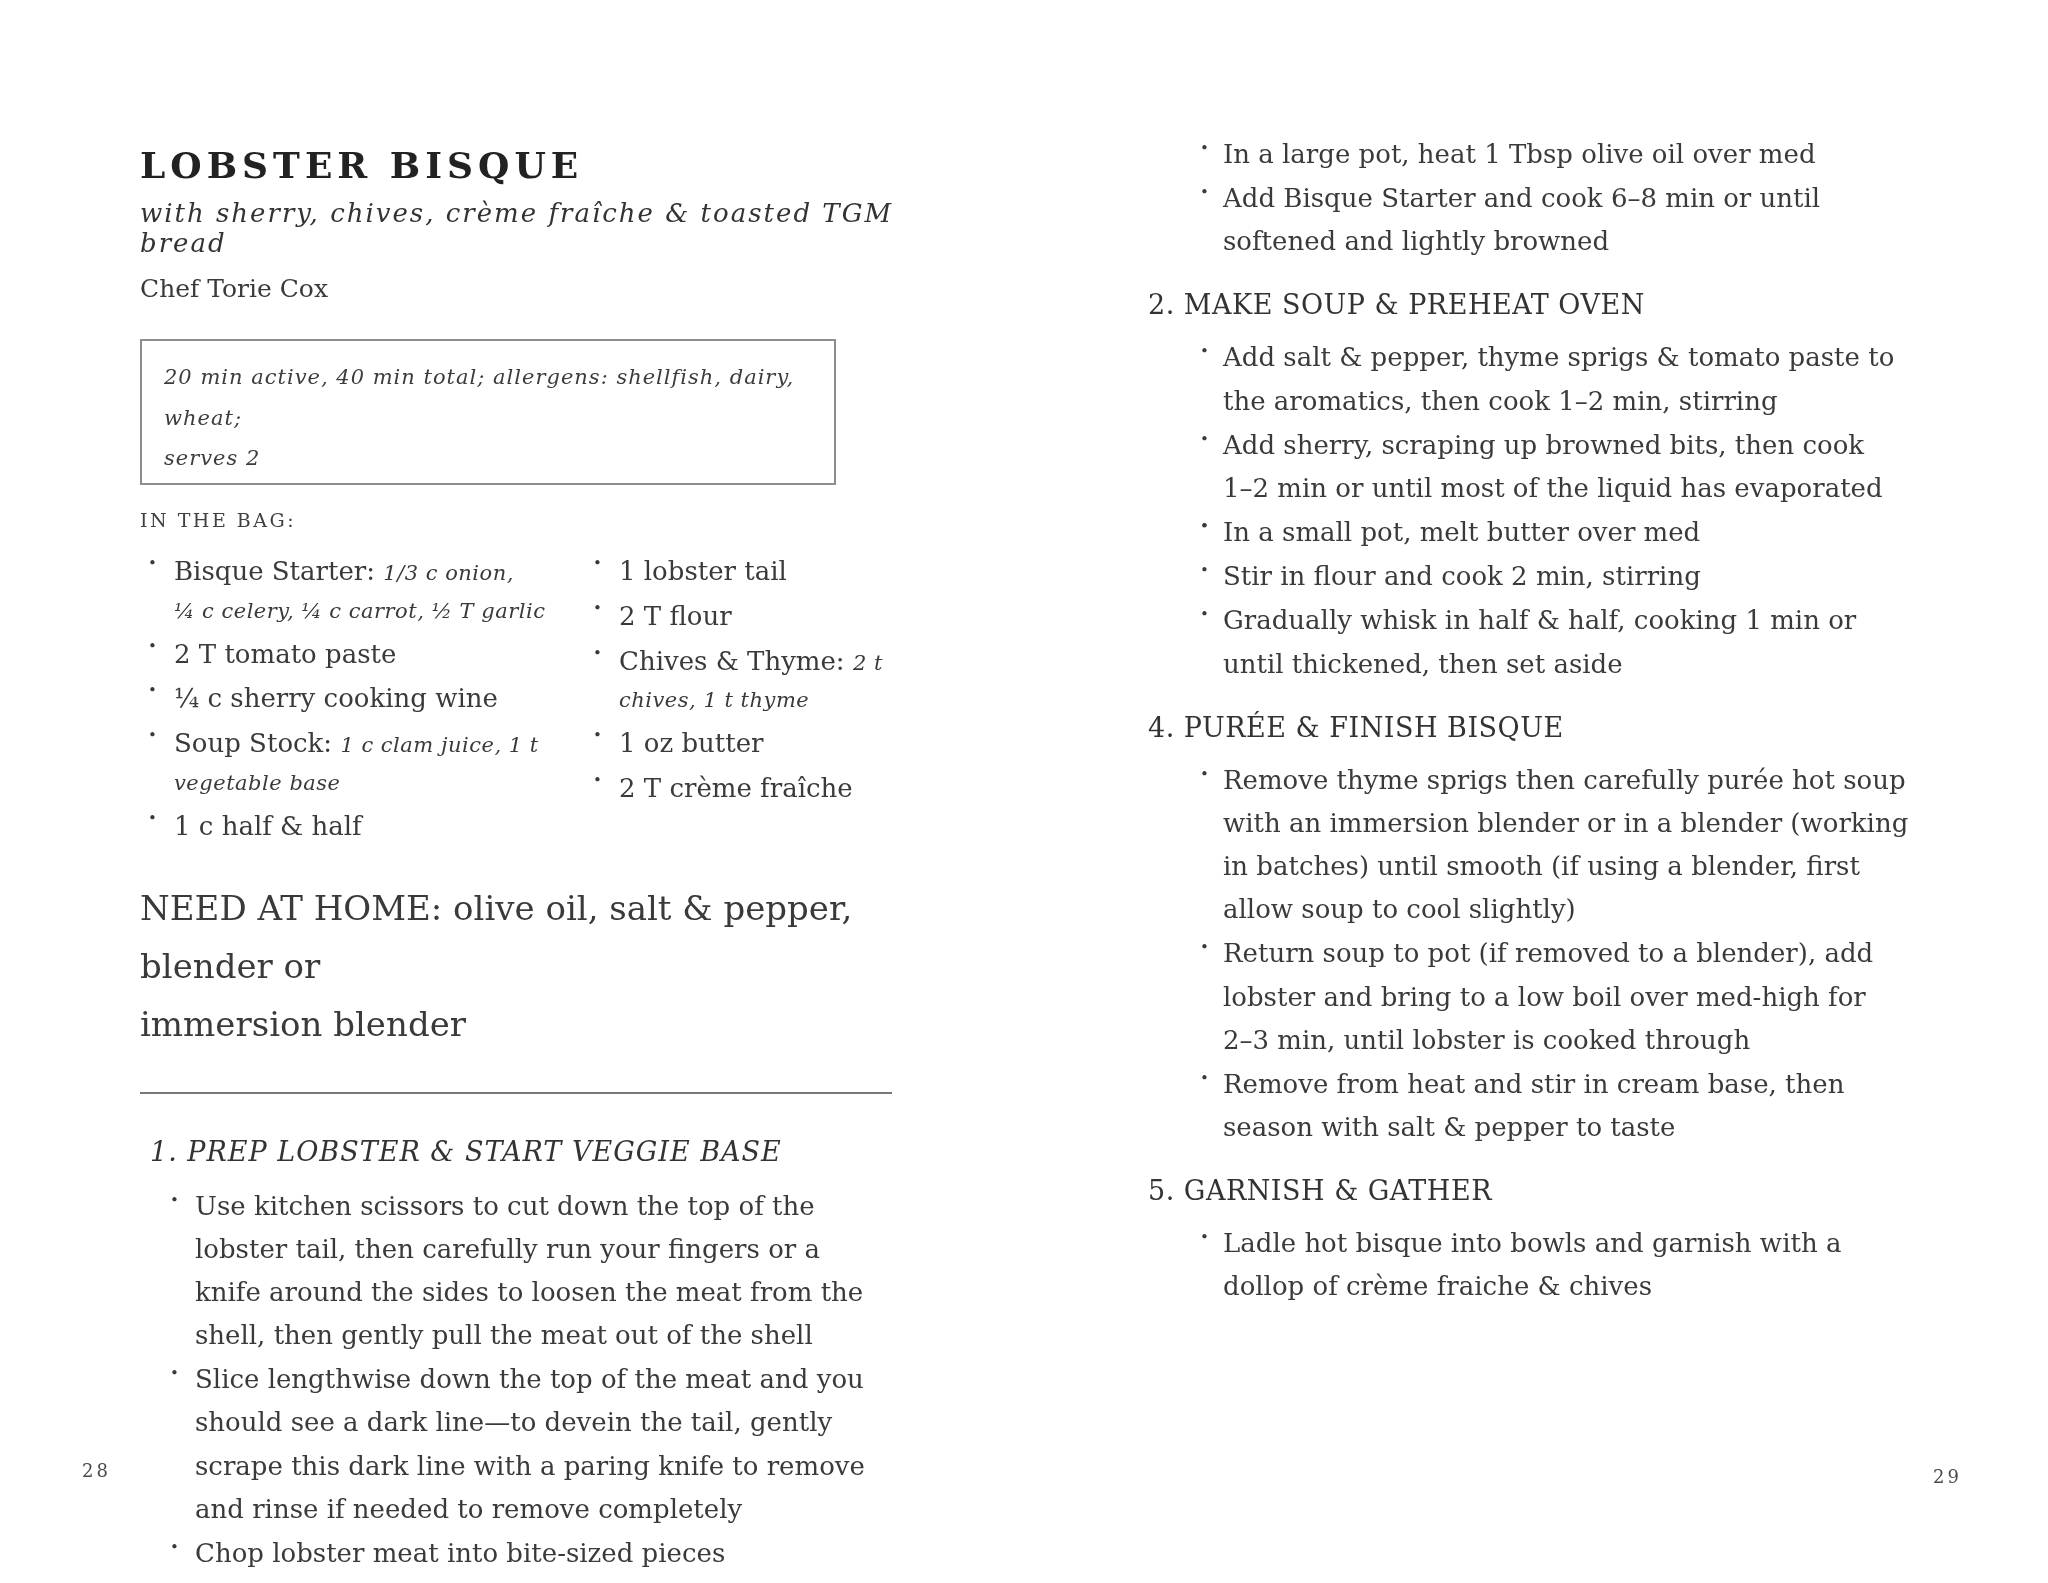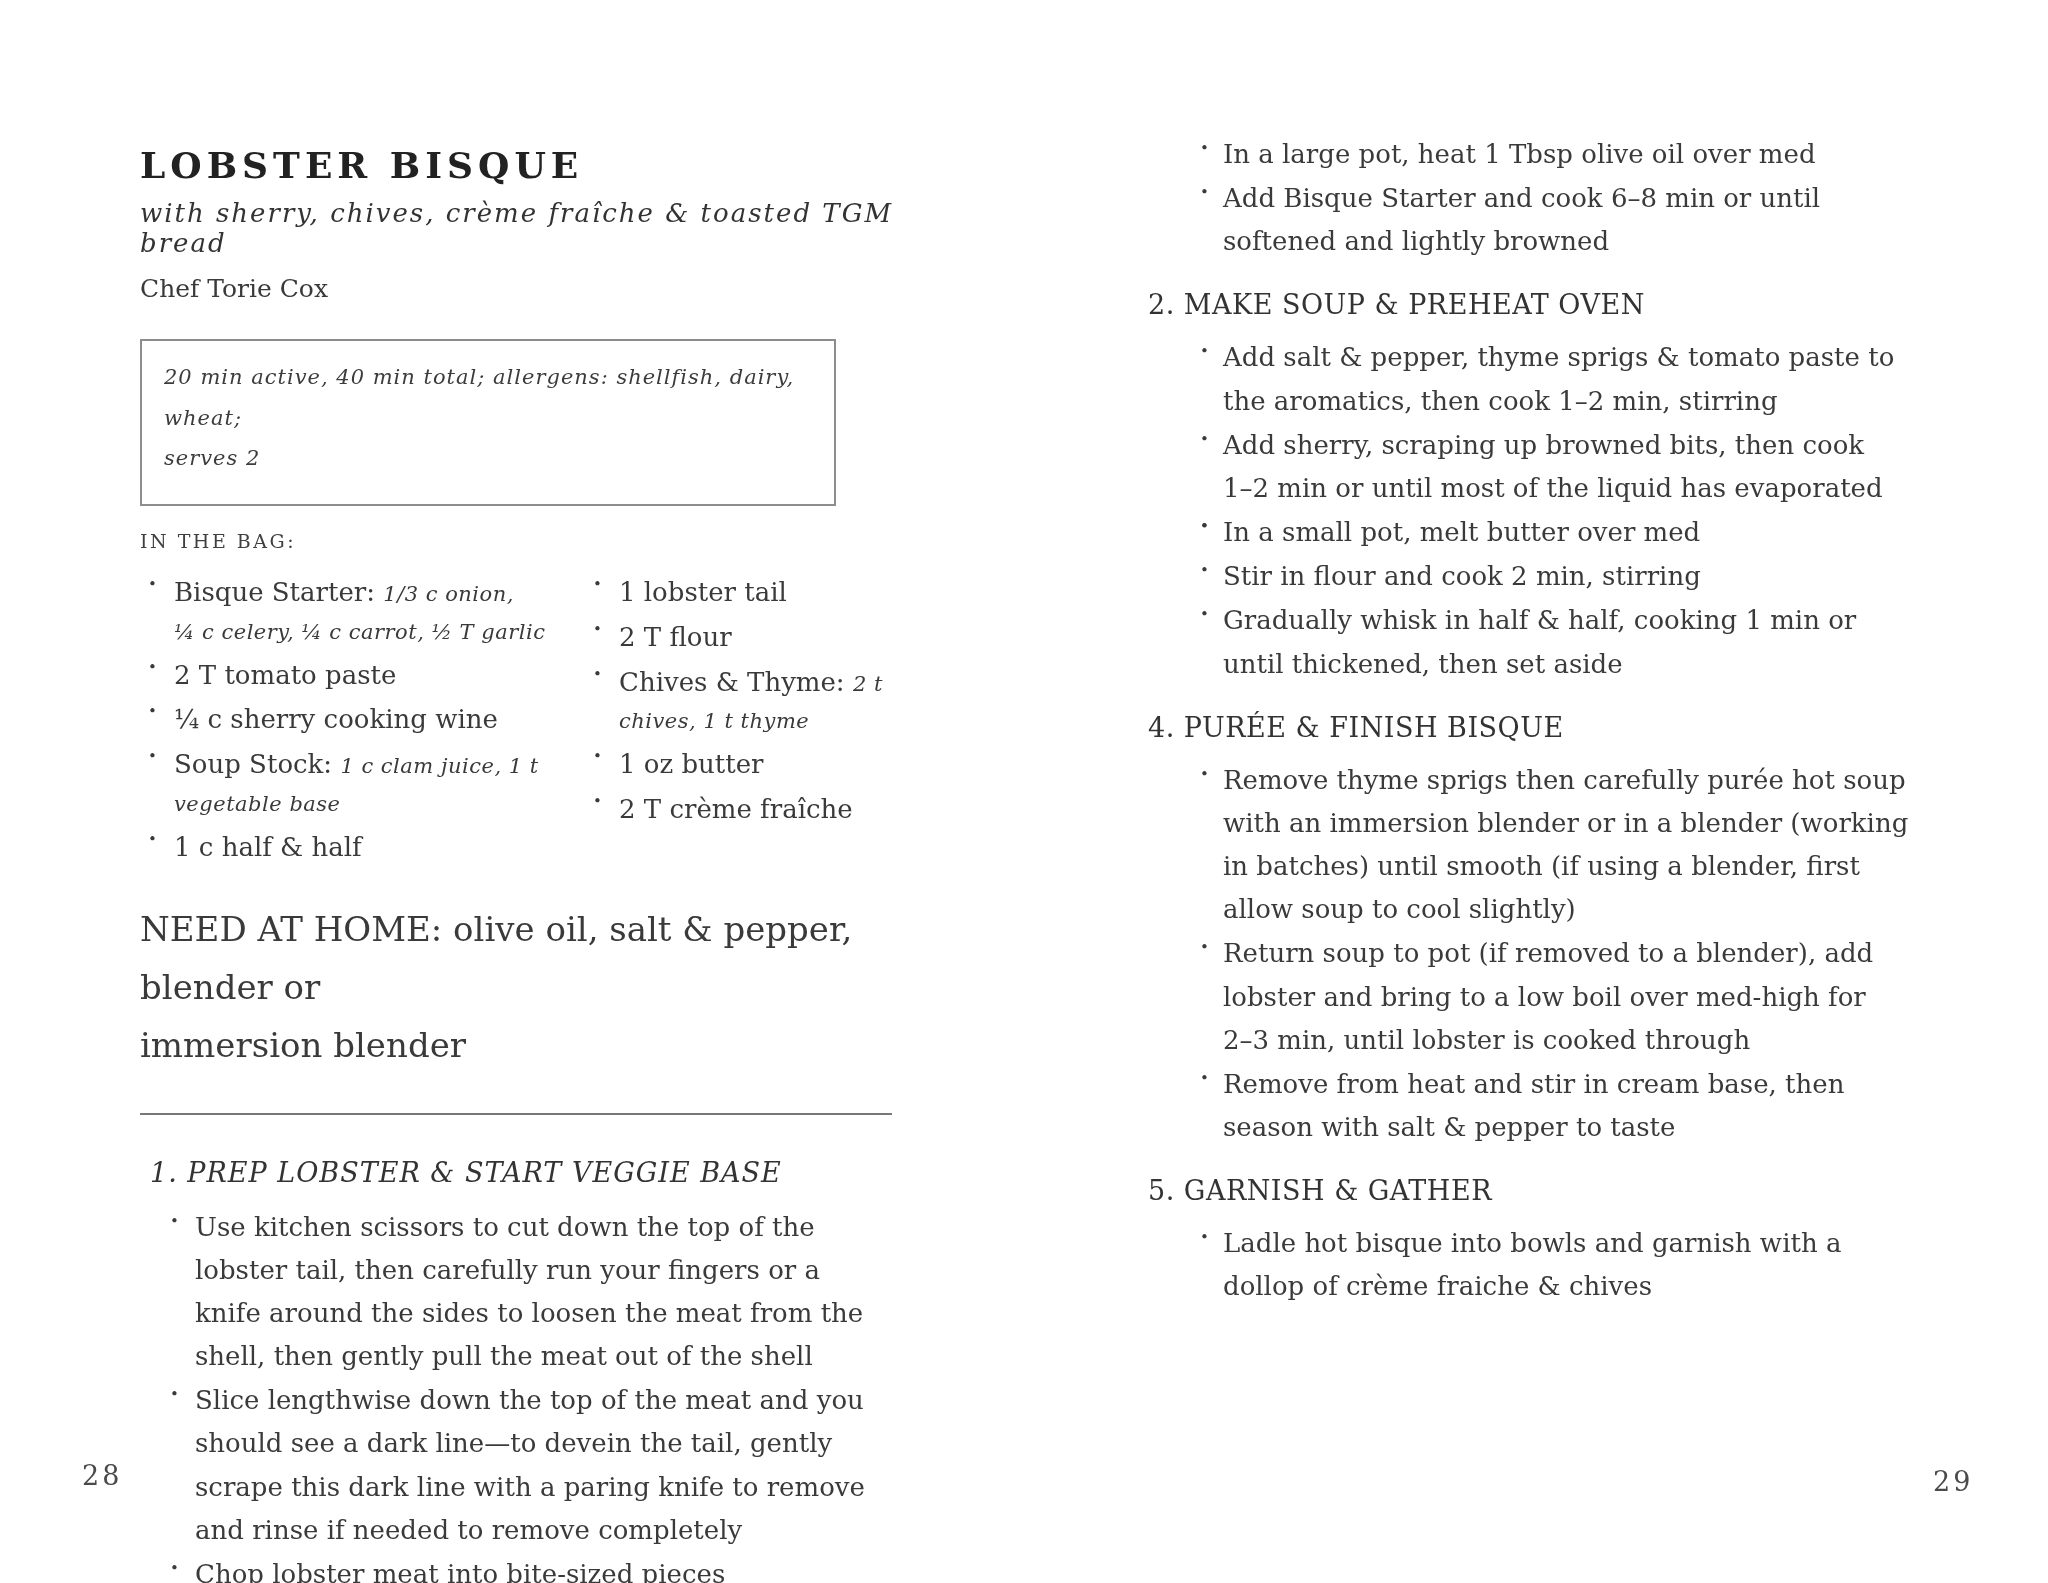--- a/index.html
+++ b/index.html
@@ -11,21 +11,21 @@
   .spread { position:relative; width:2048px; height:1583px; overflow:hidden; background:#ffffff; }
 
   
   .page-left { position:absolute; left:140px; top:146px; width:775px; }
   .title { font-size:36px; font-weight:700; letter-spacing:5px; color:#222222; line-height:1.1; }
   .subtitle { margin-top:12px; font-size:26px; font-style:italic; letter-spacing:2px; color:#333333; }
   .chef { margin-top:16px; font-size:25px; color:#3a3a3a; }
   .infobox {
     margin-top:36px; width:648px;
     border:2px solid #8d8d8d;
-    padding:16px 22px 25px 22px;
+    padding:16px 22px 4px 22px;
     font-style:italic; font-size:21px; letter-spacing:1px;
     line-height:1.95; white-space:pre-line; color:#3c3c3c;
   }
   .bag-label { margin-top:24px; font-size:19px; letter-spacing:2.5px; color:#404040; }
 
   .ing-row { margin-top:22px; display:flex; }
   .ing-col1 { width:445px; }
   .ing-col2 { width:325px; }
   .ing { position:relative; padding-left:34px; font-size:26px; line-height:1.45; margin-bottom:7px; color:#3a3a3a; }
   .ing .dot { position:absolute; left:8px; top:0px; font-size:15px; }
@@ -41,21 +41,21 @@
   .step .t { white-space:pre-line; }
 
   
   .page-right { position:absolute; left:1148px; top:133px; width:820px; }
   .rstep { position:relative; padding-left:75px; font-size:26px; line-height:1.66; margin-bottom:1px; color:#3a3a3a; }
   .rstep .dot { position:absolute; left:52px; top:3px; font-size:15px; }
   .rstep .t { white-space:pre-line; }
   .r-heading { margin-top:26px; margin-bottom:16px; font-size:27px; letter-spacing:0.5px; color:#333333; }
 
   
-  .pagenum { position:absolute; font-size:27px; letter-spacing:3px; color:#4a4a4a; }
+  .pagenum { position:absolute; font-size:18px; letter-spacing:3px; color:#4a4a4a; }
   .pn-left { left:82px; top:1460px; }
   .pn-right { left:1933px; top:1466px; }
 </style>
 </head>
 <body>
 
 <div class="spread">
 
   <div class="page-left">
 

